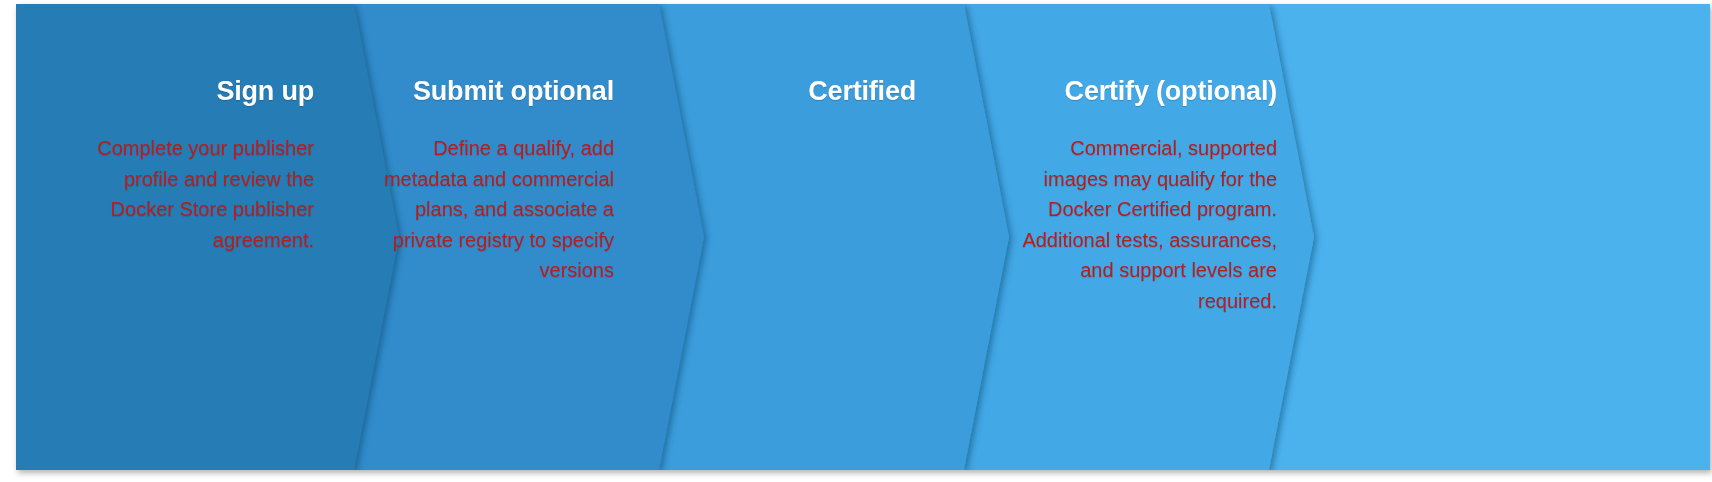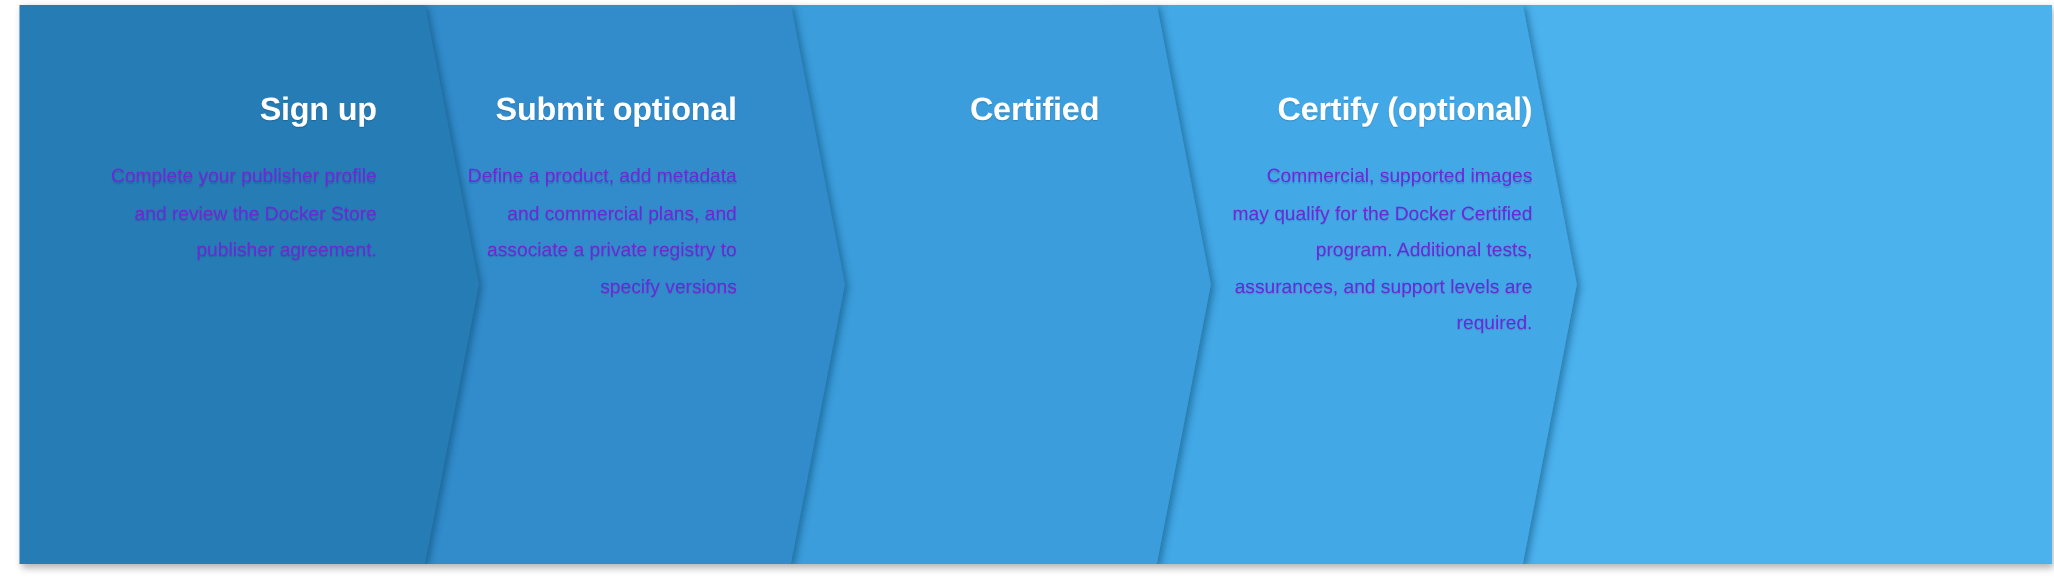--- a/index.html
+++ b/index.html
@@ -60,22 +60,22 @@
     font-size: 27px;
     font-weight: bold;
     line-height: 30px;
     letter-spacing: -0.2px;
     margin: 0 0 27px 0;
     text-shadow: 0 1px 1px rgba(0,0,0,0.18);
     white-space: nowrap;
   }
 
   .step-body {
-    color: #6d28d9;
-    font-size: 16px;
+    color: #b91c1c;
+    font-size: 20px;
     font-weight: normal;
     line-height: 30.5px;
     margin: 0;
     text-shadow: 0 1px 1px rgba(0,0,0,0.14);
   }
 
   
   .step-1 { left: 58px;   width: 240px; }
   .step-2 { left: 348px;  width: 250px; }
   .step-3 { left: 652px;  width: 248px; }
@@ -108,21 +108,21 @@
 
     <div class="step-text-layer">
 
       <div class="step-block step-1">
         <div class="step-title">Sign up</div>
         <div class="step-body">Complete your publisher profile and review the Docker Store publisher agreement.</div>
       </div>
 
       <div class="step-block step-2">
         <div class="step-title">Submit optional</div>
-        <div class="step-body">Define a product, add metadata and commercial plans, and associate a private registry to specify versions</div>
+        <div class="step-body">Define a qualify, add metadata and commercial plans, and associate a private registry to specify versions</div>
       </div>
 
       <div class="step-block step-3">
         <div class="step-title">Certified</div>
       </div>
 
       <div class="step-block step-4">
         <div class="step-title">Certify (optional)</div>
         <div class="step-body">Commercial, supported images may qualify for the Docker Certified program.  Additional tests, assurances, and support levels are required.</div>
       </div>

